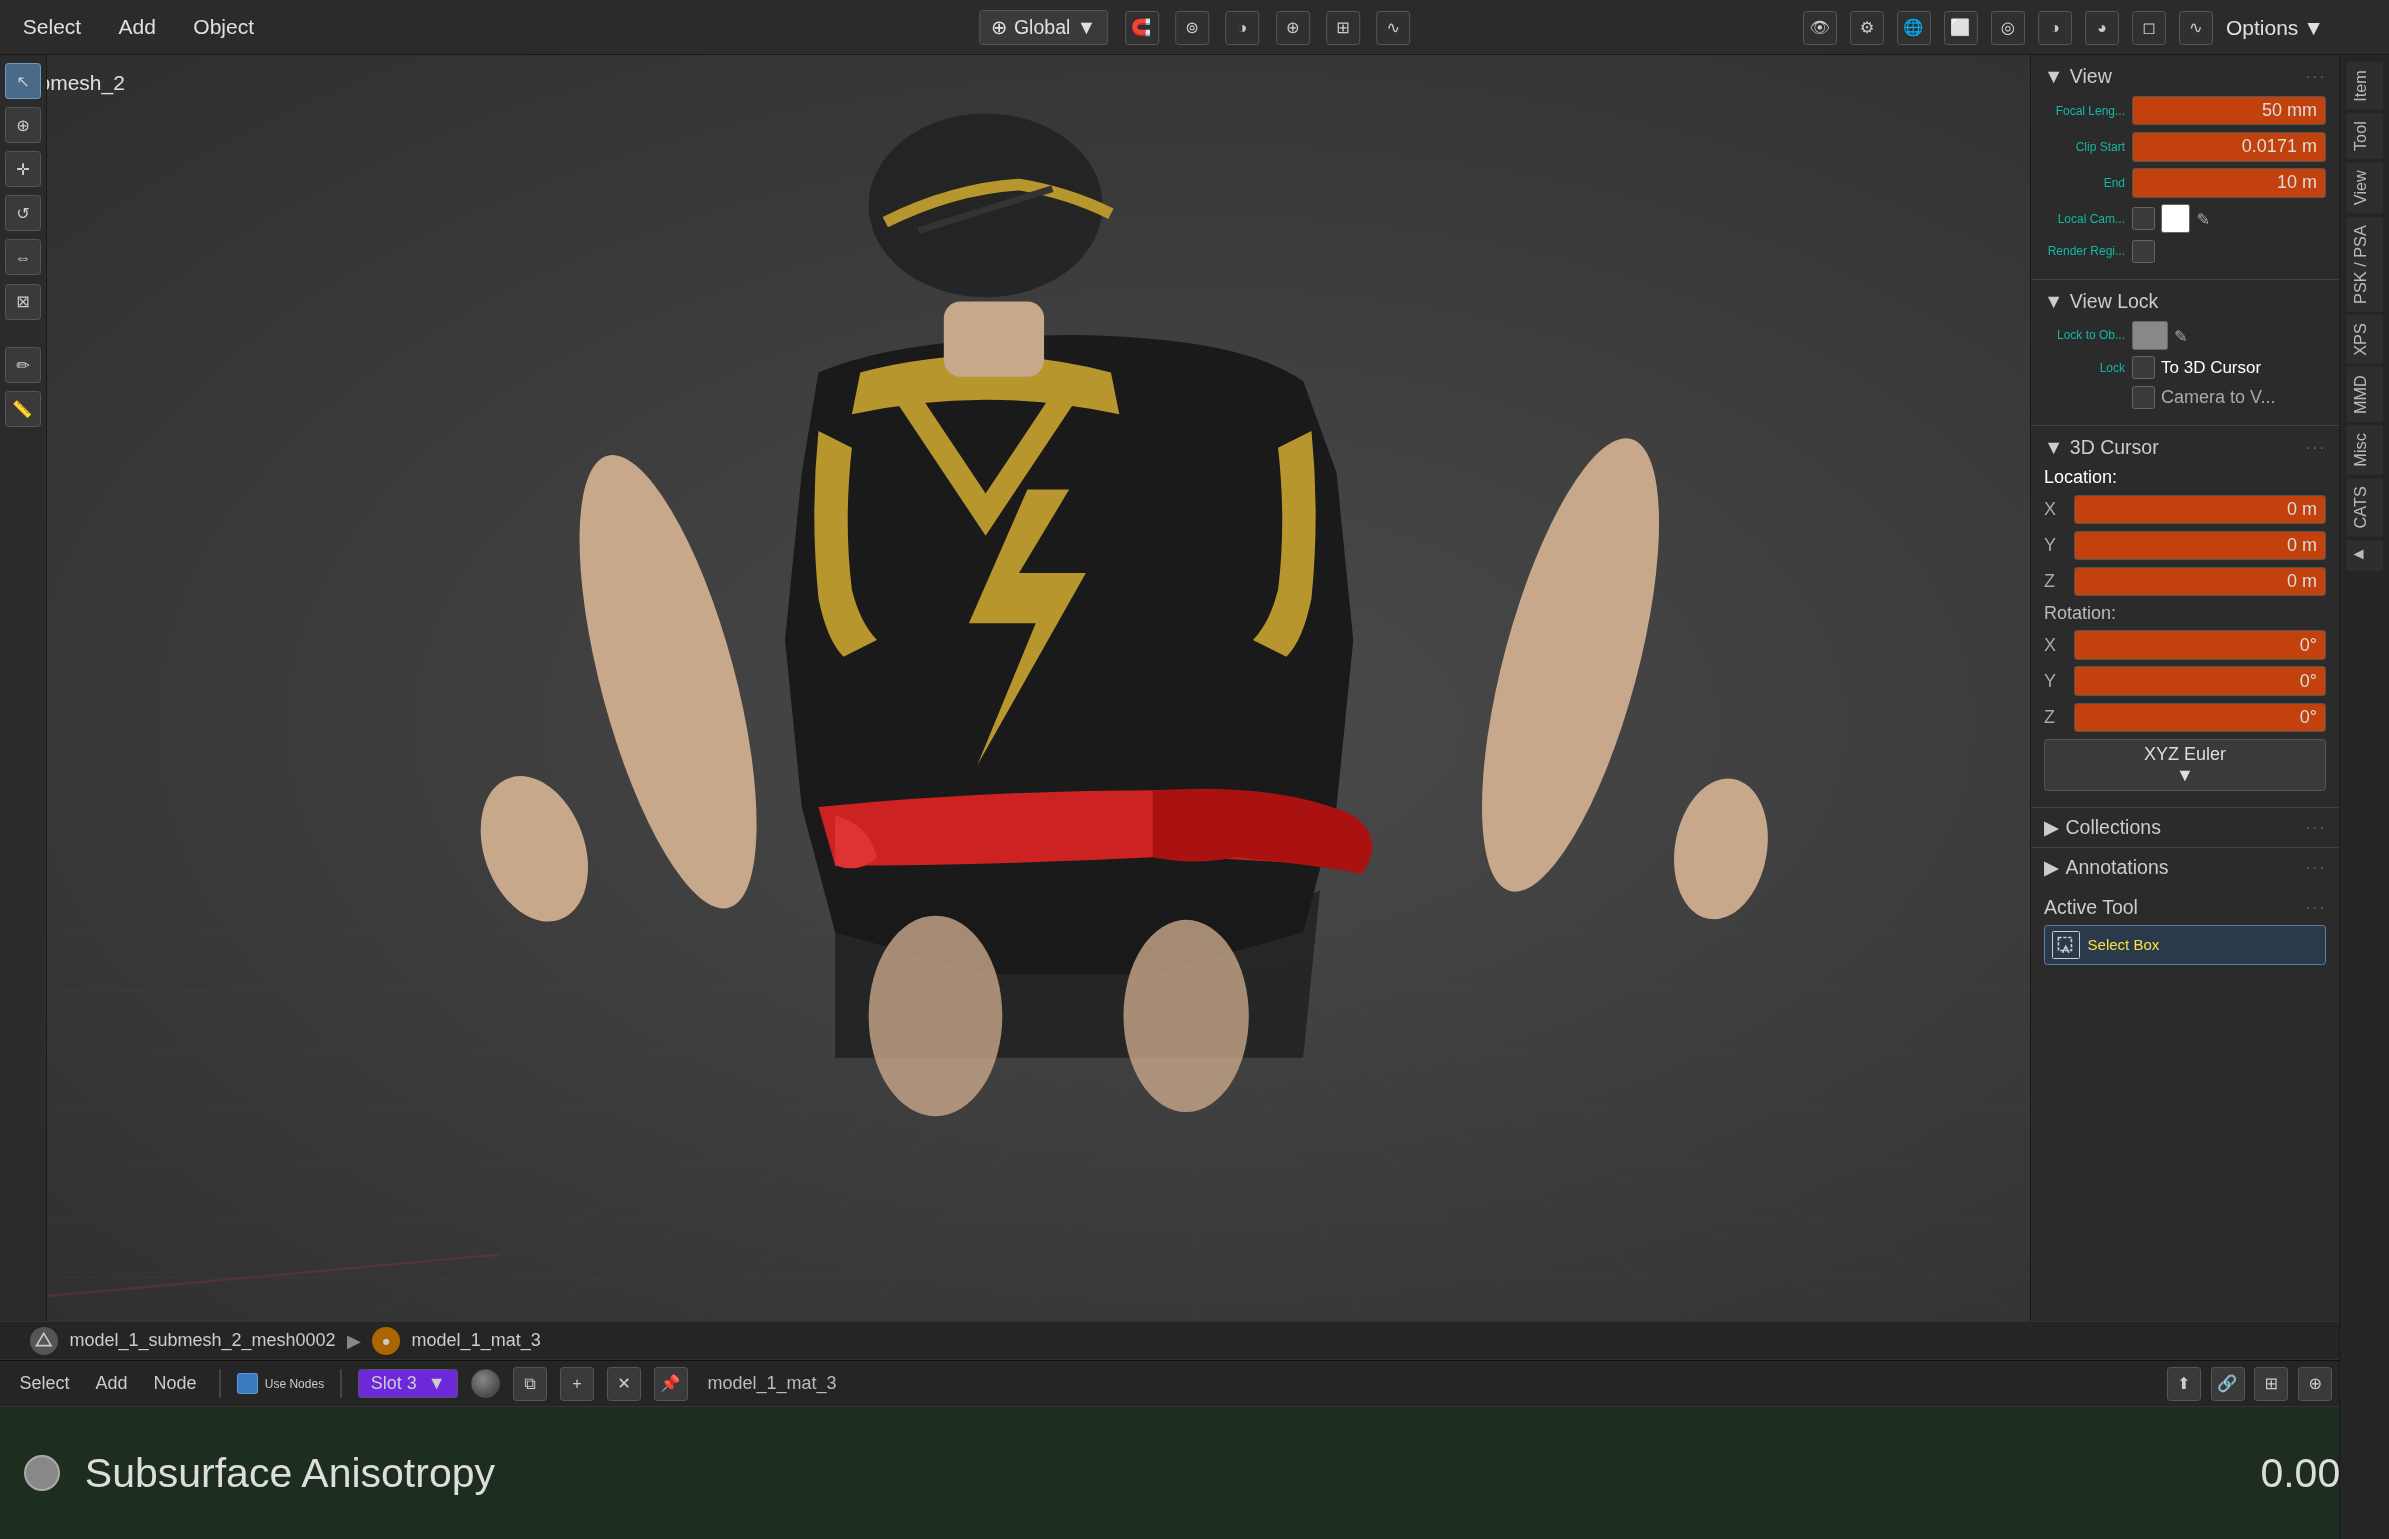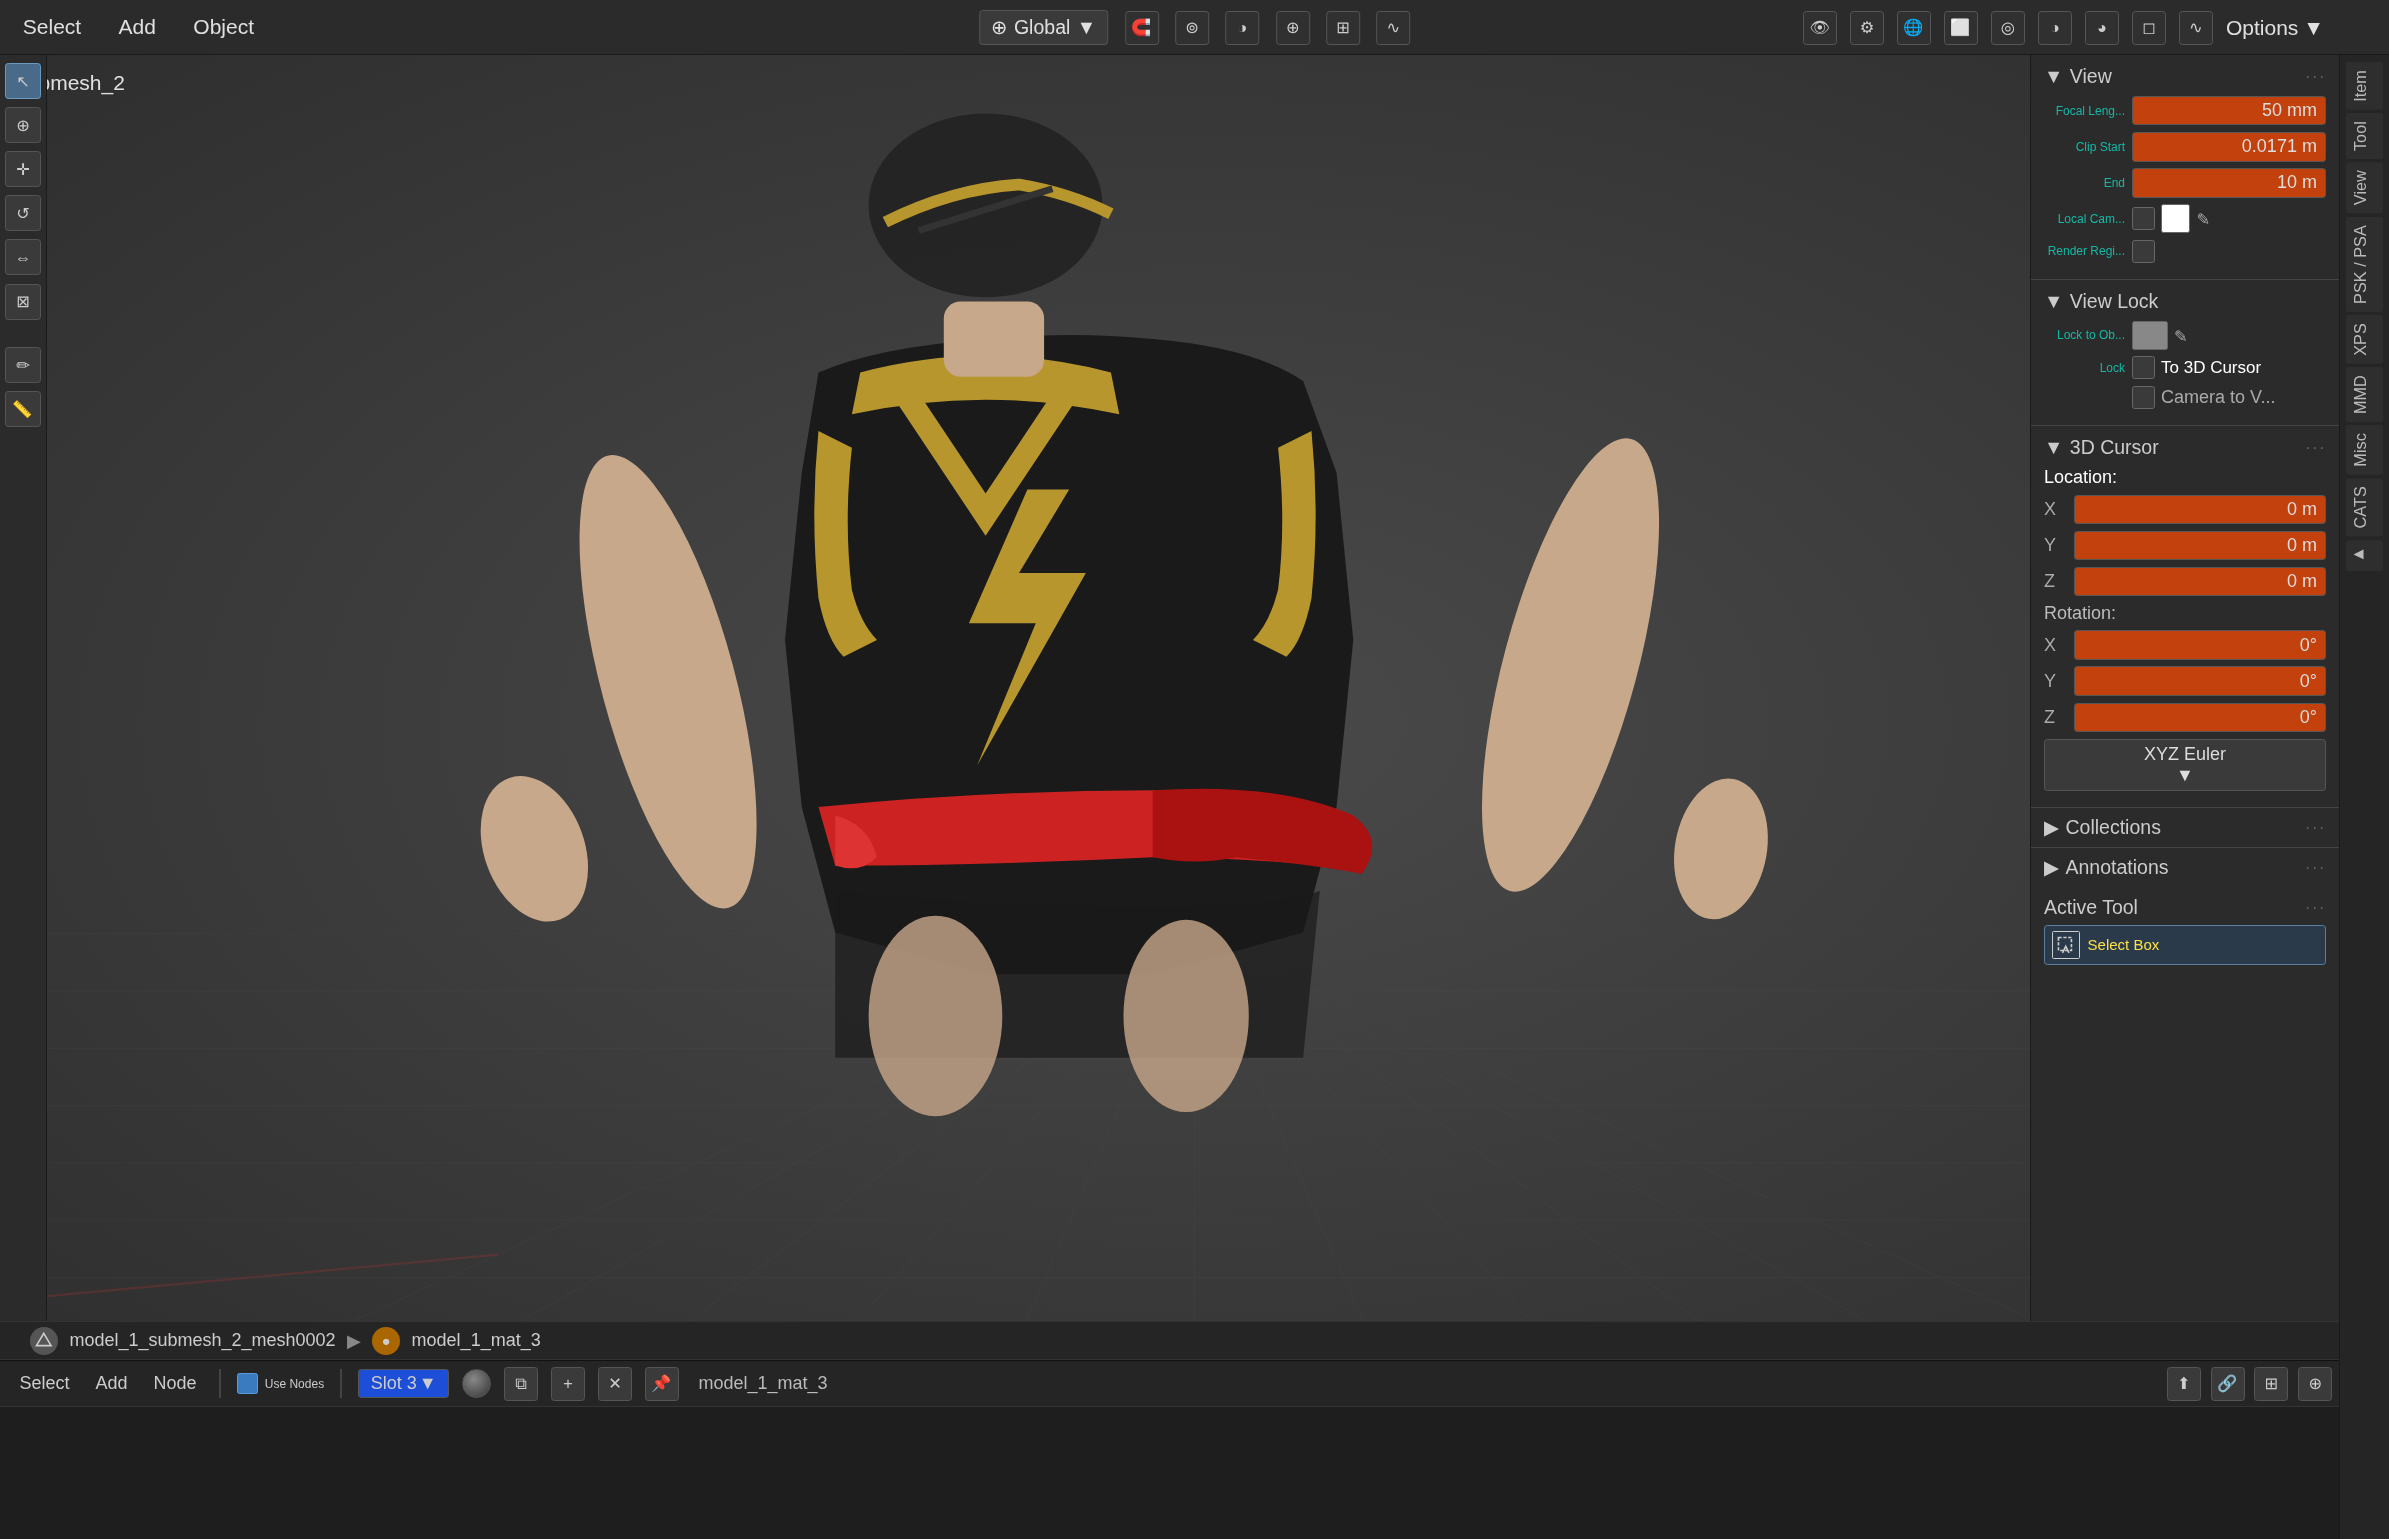--- a/index.html
+++ b/index.html
@@ -293,30 +293,30 @@
       font-size: 12px;
     }
     .ne-checkbox {
       width: 21px;
       height: 21px;
       background: #3a7abf;
       border: 0.8px solid #5a9adf;
       border-radius: 2.4px;
     }
     .ne-slot-btn {
-      background: #1d4ed8;
+      background: #6d28d9;
       border: 0.8px solid #555;
       border-radius: 3.3px;
       padding: 3.3px 11.4px;
       color: #ccc;
       font-size: 18px;
       cursor: pointer;
       display: flex;
       align-items: center;
-      gap: 2px;
+      gap: 11px;
     }
     .ne-separator {
       width: 1.6px;
       height: 29px;
       background: #444;
       margin: 0 3.3px;
     }
     .ne-sphere-icon {
       width: 29px;
       height: 29px;
@@ -860,20 +860,30 @@
 
     <div style="margin-left:auto;display:flex;gap:9.8px;align-items:center;">
       <div class="vp-small-icon" style="background:#3a3a3a;">⬆</div>
       <div class="vp-small-icon" style="background:#3a3a3a;">🔗</div>
       <div class="vp-small-icon" style="background:#3a3a3a;">⊞</div>
       <div class="vp-small-icon" style="background:#3a3a3a;">⊕</div>
       <div class="vp-small-icon" style="background:#3a3a3a;">◑</div>
     </div>
   </div>
 
+  <div class="node-editor-content">
+
+    <div style="height: 100%; display:flex; align-items: center; position: relative; background: #1e2e1e; padding: 0 24.4px;">
+      <div style="width:36px;height:36px;border-radius:50%;background:#888;border:2.4px solid #aaa;flex-shrink:0;"></div>
+      <div style="margin-left:24.4px;flex:1;">
+        <div style="font-size:41px;color:#ddd;font-weight:500;">Subsurface Anisotropy</div>
+      </div>
+      <div style="font-size:41px;color:#ddd;margin-right:24.4px;">0.00</div>
+    </div>
+  </div>
 </div>
 
 <div class="breadcrumb-bar" style="bottom:179px; right:0; left:0;">
   <div class="breadcrumb-icon">
     <svg width="19.5" height="19.5" viewBox="0 0 24 24" fill="none">
       <polygon points="12,3 21,18 3,18" stroke="#ccc" stroke-width="2" fill="none"></polygon>
     </svg>
   </div>
   <span class="breadcrumb-text">model_1_submesh_2_mesh0002</span>
   <span class="breadcrumb-arrow">▶</span>

